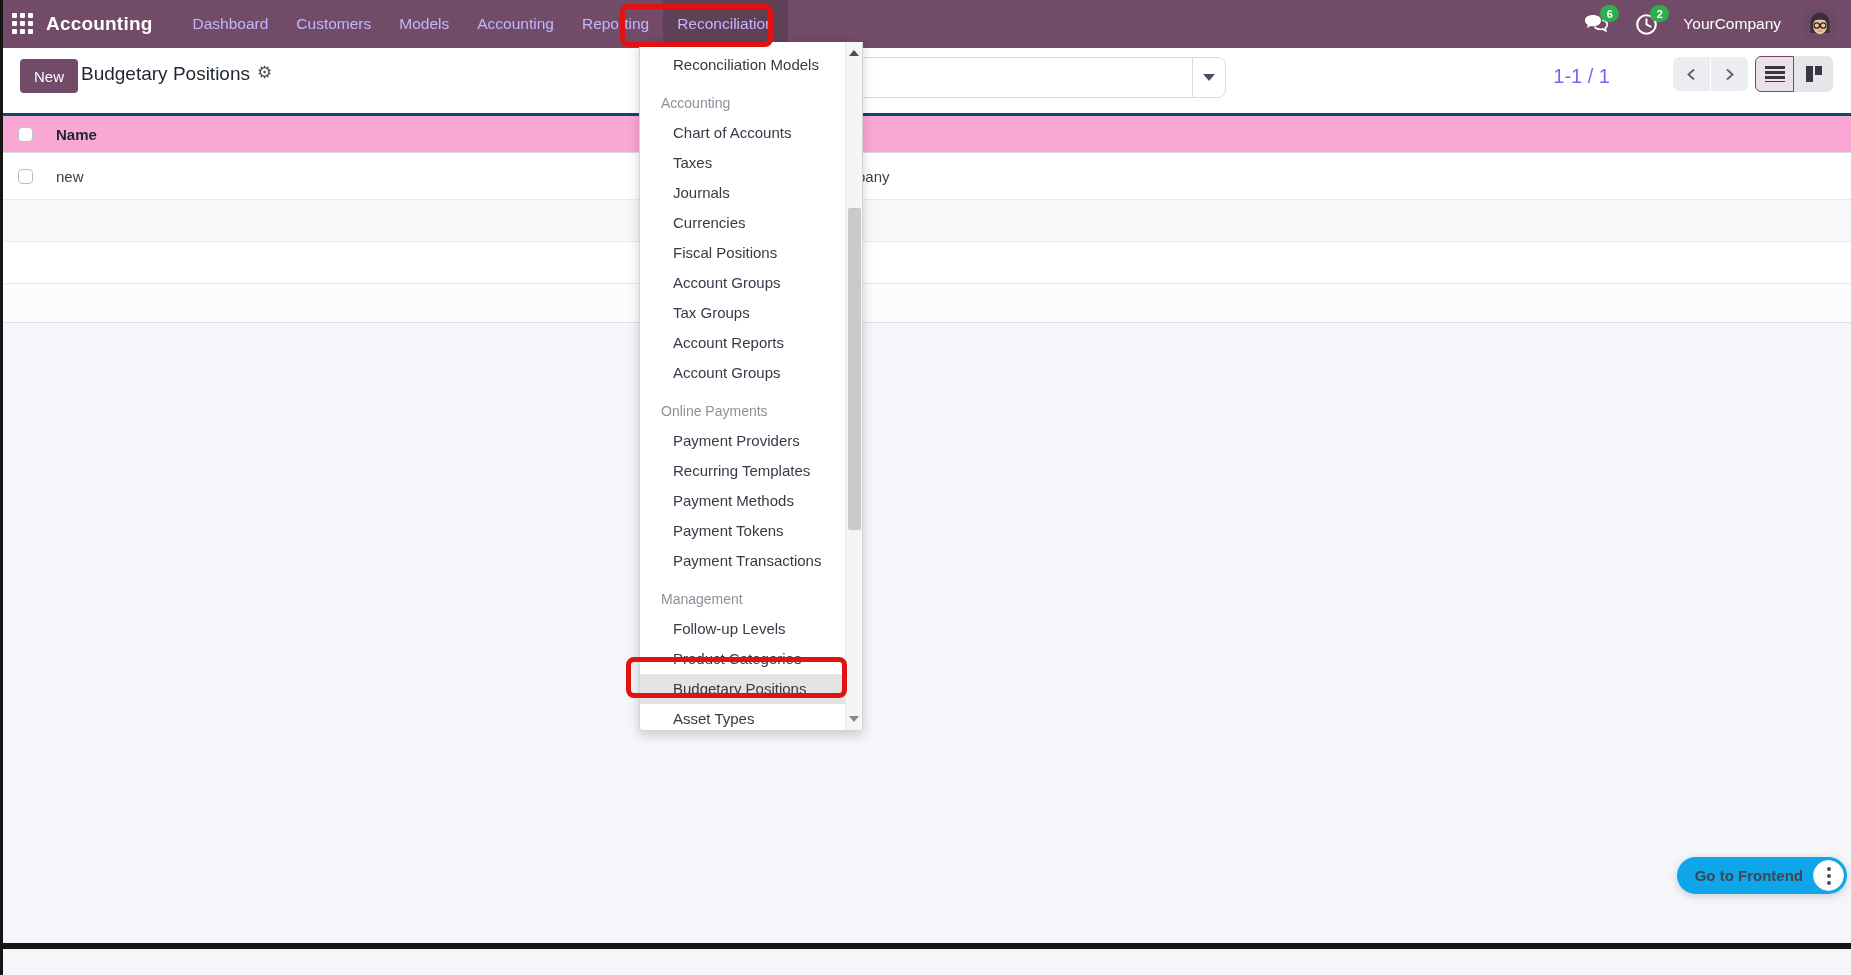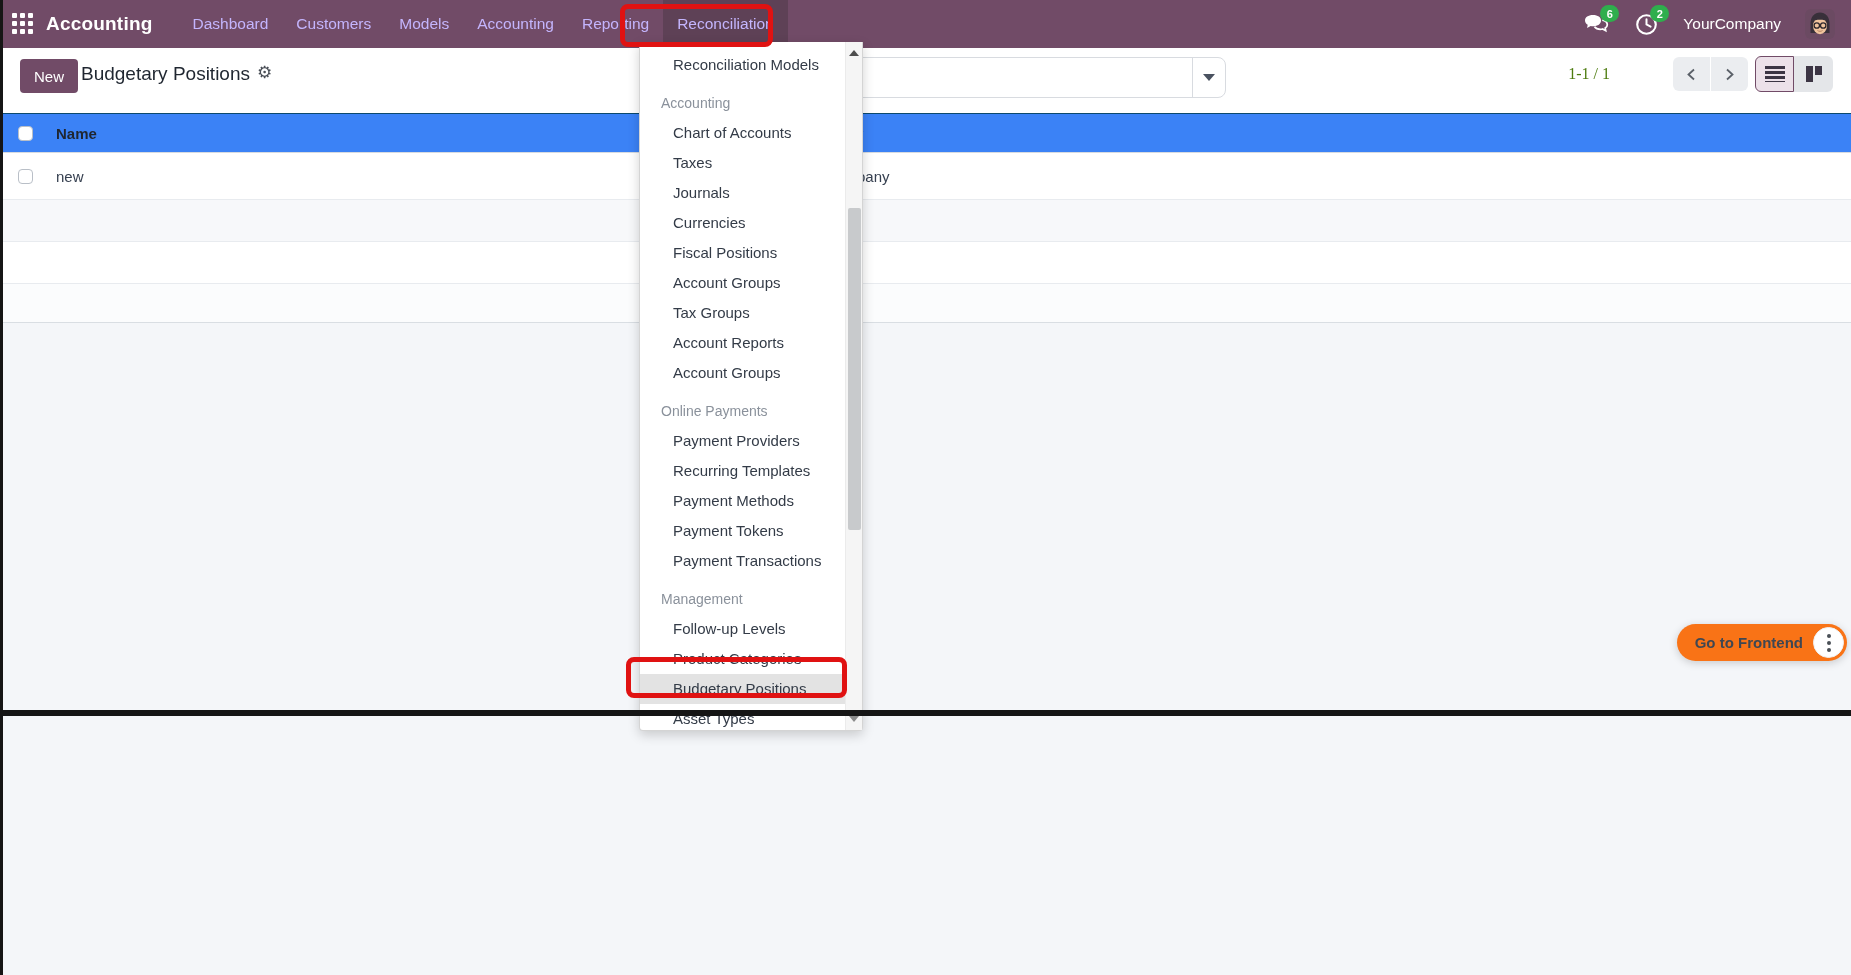--- a/index.html
+++ b/index.html
@@ -1,19 +1,19 @@
 <!DOCTYPE html>
 <html><head>
 <meta charset="utf-8">
 <style>
   * { margin:0; padding:0; box-sizing:border-box; }
   html,body { width:1851px; height:975px; overflow:hidden; }
   body { font-family:"Liberation Sans", sans-serif; background:#fff; position:relative; }
 
-  .stage { position:absolute; inset:0; width:1851px; height:716px; background:#fff; }
+  .stage { position:absolute; inset:0; width:1851px; height:949px; background:#fff; }
 
   
   .edge-left { position:absolute; left:0; top:0; width:3px; height:975px; background:#151515; z-index:200; }
   .edge-bottom { position:absolute; left:0; bottom:0; width:1851px; height:6px; background:#151515; z-index:200; }
 
   
   .navbar { position:absolute; left:0; top:0; width:1851px; height:48px; background:#714b67;
             display:flex; align-items:center; color:#fff; z-index:40; }
   .apps-btn { width:46px; height:48px; display:flex; align-items:center; justify-content:center; cursor:pointer; }
   .brand { font-size:19px; font-weight:bold; margin-right:26px; letter-spacing:.2px; }
@@ -35,36 +35,36 @@
              border:none; border-radius:4px; font-size:15px; font-family:inherit; cursor:pointer; }
   .page-title { position:absolute; left:81px; top:15px; font-size:19px; color:#1f2630; font-weight:400; }
   .gear { position:absolute; left:257px; top:16px; font-size:17px; color:#4a4f57; cursor:pointer; line-height:1; }
 
   .search-box { position:absolute; left:740px; top:9px; width:486px; height:41px; background:#fff;
                 border:1px solid #d8dbe0; border-radius:8px; z-index:1; display:flex; }
   .search-input { flex:1; border:none; outline:none; font-family:inherit; font-size:14px; background:transparent; padding:0 10px; }
   .search-caret-btn { width:33px; border-left:1px solid #d8dbe0; display:flex; align-items:center; justify-content:center; cursor:pointer; }
   .caret-down { width:0; height:0; border-left:6px solid transparent; border-right:6px solid transparent; border-top:7px solid #4a5260; }
 
-  .pager { position:absolute; right:241px; top:17px; font-size:16px; color:#4d7c0f;font-family:Liberation Serif, serif; }
+  .pager { position:absolute; right:241px; top:17px; font-size:20px; color:#8b5cf6; }
   .pager-btns { position:absolute; right:103px; top:9px; display:flex; }
   .pager-btn { width:37px; height:34px; background:#ebedf0; border:none; display:flex; align-items:center; justify-content:center; cursor:pointer; }
   .pager-btn.prev { border-radius:6px 0 0 6px; margin-right:1px; }
   .pager-btn.next { border-radius:0 6px 6px 0; }
   .view-switcher { position:absolute; right:18px; top:8px; display:flex; }
   .vs-btn { width:39px; height:36px; display:flex; align-items:center; justify-content:center; cursor:pointer;
             background:#e4e6e9; border:1px solid transparent; }
   .vs-btn.list { border-radius:6px 0 0 6px; background:#ece1e9; border:1px solid #714b67; }
   .vs-btn.kanban { border-radius:0 6px 6px 0; }
   .list-icon { width:20px; height:16px; background:repeating-linear-gradient(#3c3544 0 3px, transparent 3px 5px); }
 
   
   .table-area { position:absolute; left:0; top:113px; width:1851px; z-index:2; }
   .trow { position:relative; width:1851px; display:flex; align-items:center; }
-  .thead { height:40px; border-top:1px solid #0c4a6e; border-bottom:1px solid #d7dbe0; background:#3b82f6; }
+  .thead { height:40px; border-top:3px solid #0c4a6e; border-bottom:1px solid #d7dbe0; background:#f9a8d4; }
   .tdata { height:47px; border-bottom:1px solid #e8ebef; background:#fff; }
   .stripe1 { height:42px; background:#f7f8fa; border-bottom:1px solid #e8ebef; }
   .stripe2 { height:42px; background:#ffffff; border-bottom:1px solid #e8ebef; }
   .stripe3 { height:39px; background:#fbfcfd; border-bottom:1px solid #d9dee3; }
   .chk { position:absolute; left:18px; width:15px; height:15px; border:1.5px solid #b9bfc7; border-radius:4px; background:#fff; cursor:pointer; }
   .cell-name { position:absolute; left:56px; font-size:15px; color:#374151; }
   .cell-company { position:absolute; left:795px; font-size:15px; color:#374151; }
   .thead .cell-name, .thead .cell-company { font-weight:bold; color:#1f2630; }
 
   .below-bg { position:absolute; left:0; top:322px; width:1851px; height:653px; background:#f4f6f9; z-index:1; }
@@ -83,21 +83,21 @@
                  border-left:5px solid transparent; border-right:5px solid transparent; border-bottom:6px solid #4e4e4e; cursor:pointer; }
   .sb-arrow-down { position:absolute; left:3px; bottom:8px; width:0; height:0;
                    border-left:5px solid transparent; border-right:5px solid transparent; border-top:6px solid #8a8a8a; cursor:pointer; }
 
   
   .anno { position:absolute; border:5px solid #e01212; border-radius:8px; z-index:100; pointer-events:none; }
   .anno-config { left:620px; top:4px; width:153px; height:43px; }
   .anno-budget { left:626px; top:657px; width:221px; height:41px; }
 
   
-  .frontend-pill { position:absolute; right:4px; bottom:55px; height:37px; background:#f97316; border-radius:19px;
+  .frontend-pill { position:absolute; right:4px; bottom:55px; height:37px; background:#0ea5e9; border-radius:19px;
                    box-shadow:0 2px 8px rgba(0,0,0,.18); display:flex; align-items:center; padding:0 3px 0 18px; z-index:90; }
   .frontend-label { font-size:15px; font-weight:bold; color:#3f4752; cursor:pointer; }
   .dots-btn { width:31px; height:31px; margin-left:10px; border-radius:50%; background:#fff; border:1px solid #f0f0f0;
               display:flex; flex-direction:column; align-items:center; justify-content:center; gap:3px; cursor:pointer; }
   .dot { width:4px; height:4px; border-radius:50%; background:#4a5057; }
 </style>
 </head>
 <body>
 
 <div class="stage">

